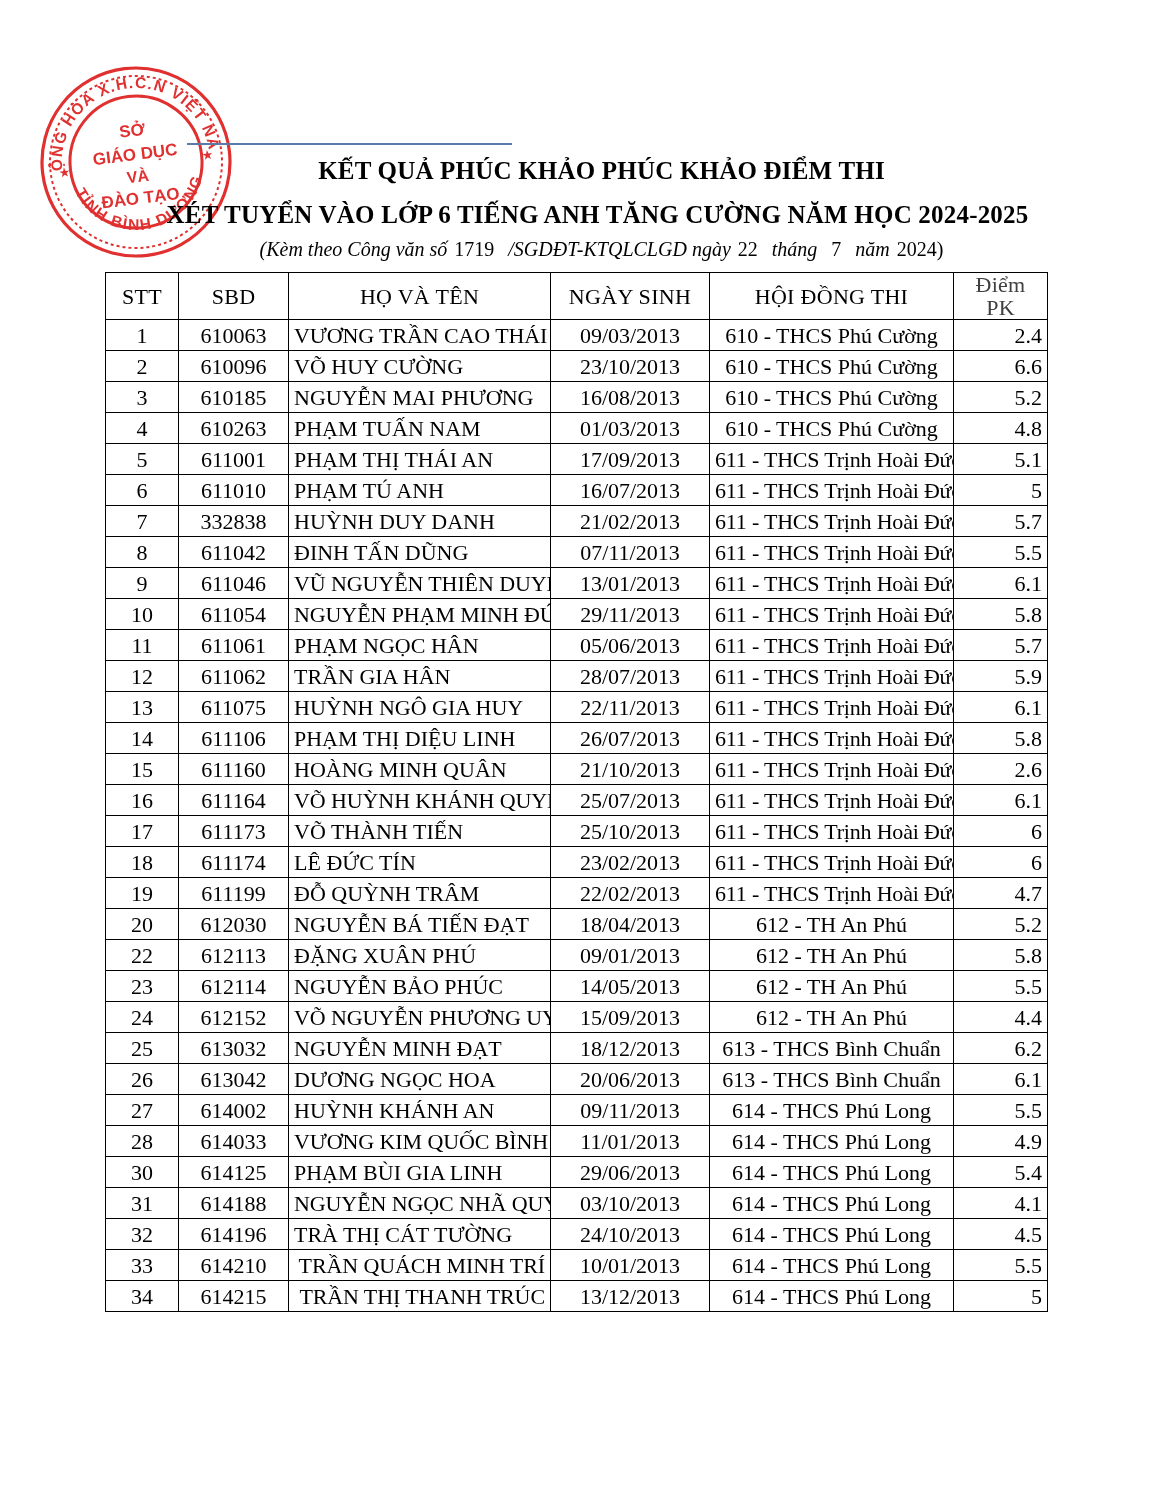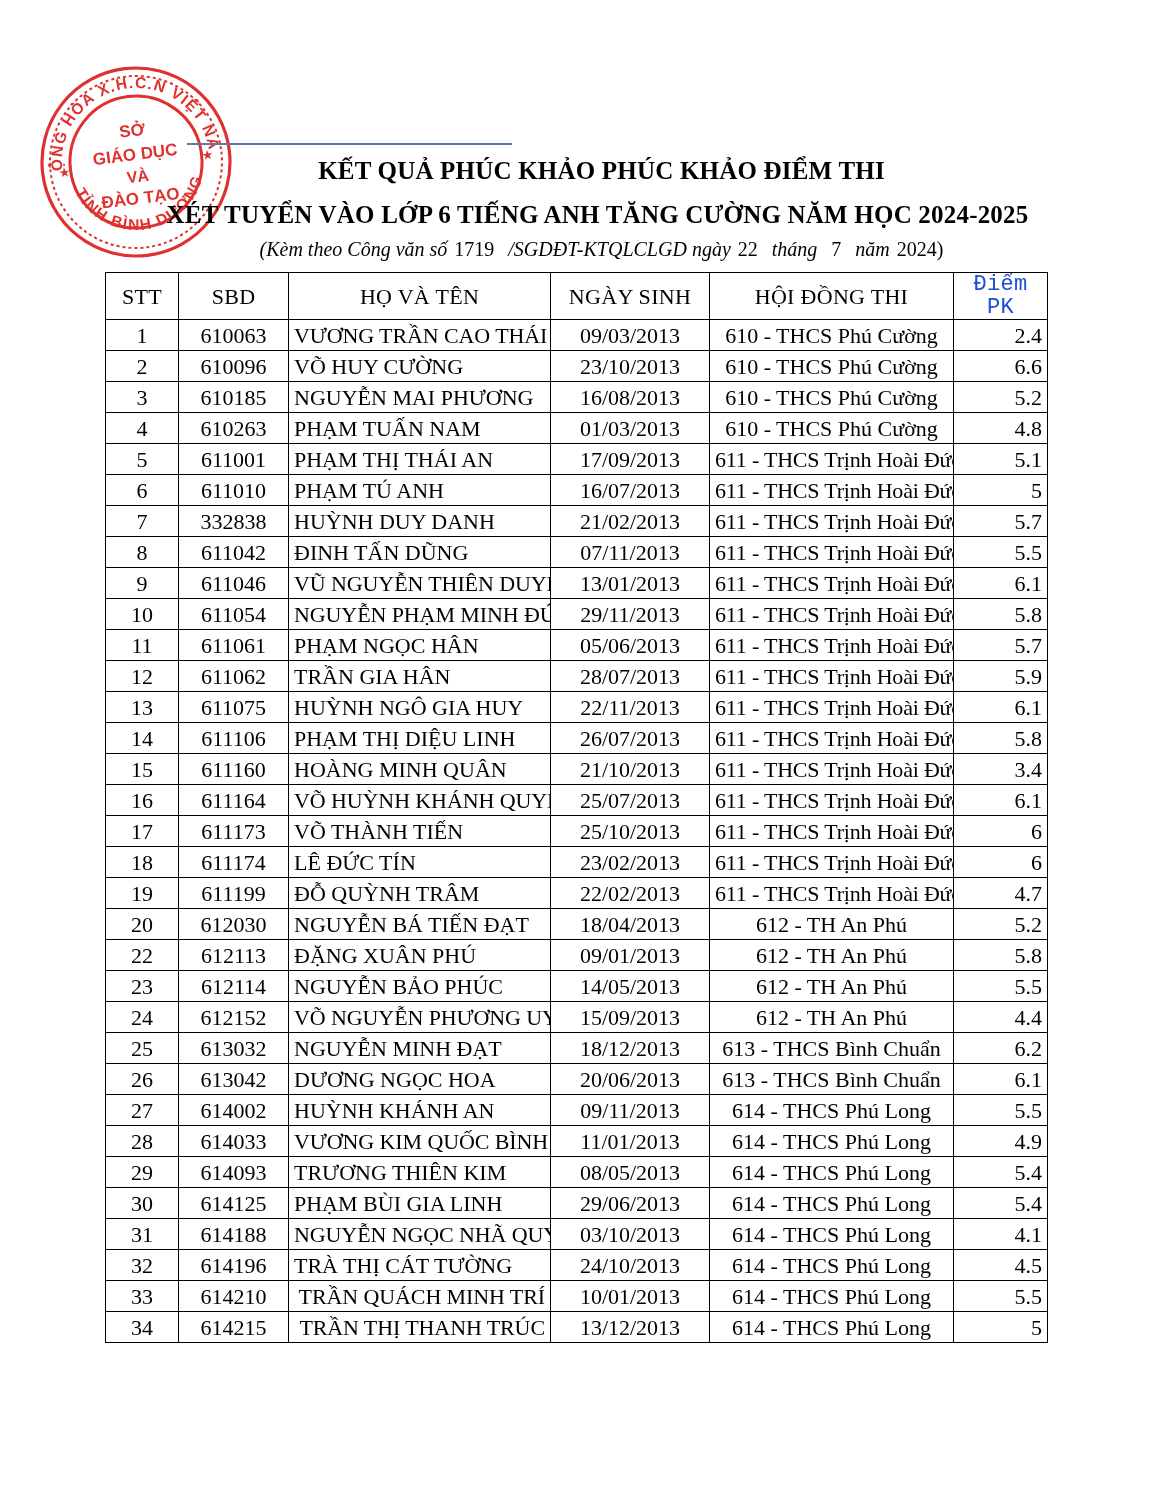--- a/index.html
+++ b/index.html
@@ -107,23 +107,22 @@
     font-size: 21px;
     text-align: center;
     letter-spacing: 0.3px;
   }
   thead th.hdr-two {
     height: 56px;
     padding: 2px 2px;
     line-height: 1.12;
   }
   #hdr-diem {
-    color: #1d4ed8;
+    color: #404040;
     font-weight: bold;
-    font-family: Liberation Mono, monospace;
   }
 
   
   col.c-stt   { width: 73px; }
   col.c-sbd   { width: 110px; }
   col.c-name  { width: 262px; }
   col.c-dob   { width: 159px; }
   col.c-hdt   { width: 244px; }
   col.c-pk    { width: 94px; }
 
@@ -314,21 +313,21 @@
         <td class="dob">26/07/2013</td>
         <td class="hdt sq">611 - THCS Trịnh Hoài Đức</td>
         <td class="pk">5.8</td>
       </tr>
       <tr>
         <td class="stt">15</td>
         <td class="sbd">611160</td>
         <td class="name">HOÀNG MINH QUÂN</td>
         <td class="dob">21/10/2013</td>
         <td class="hdt sq">611 - THCS Trịnh Hoài Đức</td>
-        <td class="pk">3.4</td>
+        <td class="pk">2.6</td>
       </tr>
       <tr>
         <td class="stt">16</td>
         <td class="sbd">611164</td>
         <td class="name sq">VÕ HUỲNH KHÁNH QUYÊN</td>
         <td class="dob">25/07/2013</td>
         <td class="hdt sq">611 - THCS Trịnh Hoài Đức</td>
         <td class="pk">6.1</td>
       </tr>
       <tr>
@@ -413,28 +412,20 @@
       </tr>
       <tr>
         <td class="stt">28</td>
         <td class="sbd">614033</td>
         <td class="name sq">VƯƠNG KIM QUỐC BÌNH</td>
         <td class="dob">11/01/2013</td>
         <td class="hdt">614 - THCS Phú Long</td>
         <td class="pk">4.9</td>
       </tr>
       <tr>
-        <td class="stt">29</td>
-        <td class="sbd">614093</td>
-        <td class="name">TRƯƠNG THIÊN KIM</td>
-        <td class="dob">08/05/2013</td>
-        <td class="hdt">614 - THCS Phú Long</td>
-        <td class="pk">5.4</td>
-      </tr>
-      <tr>
         <td class="stt">30</td>
         <td class="sbd">614125</td>
         <td class="name">PHẠM BÙI GIA LINH</td>
         <td class="dob">29/06/2013</td>
         <td class="hdt">614 - THCS Phú Long</td>
         <td class="pk">5.4</td>
       </tr>
       <tr>
         <td class="stt">31</td>
         <td class="sbd">614188</td>

